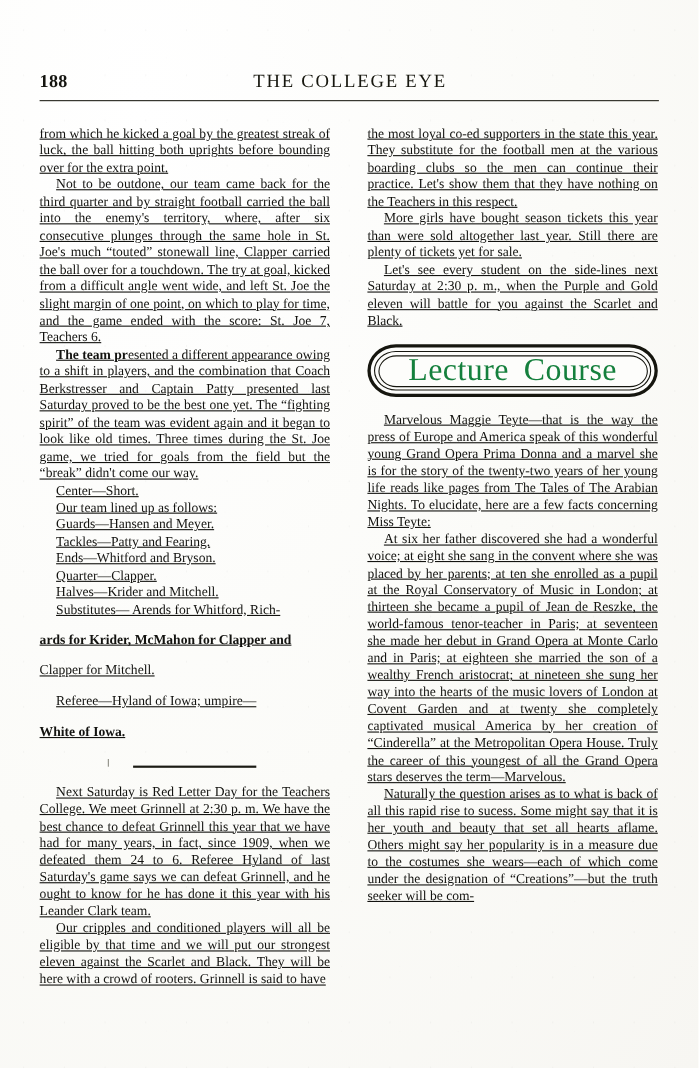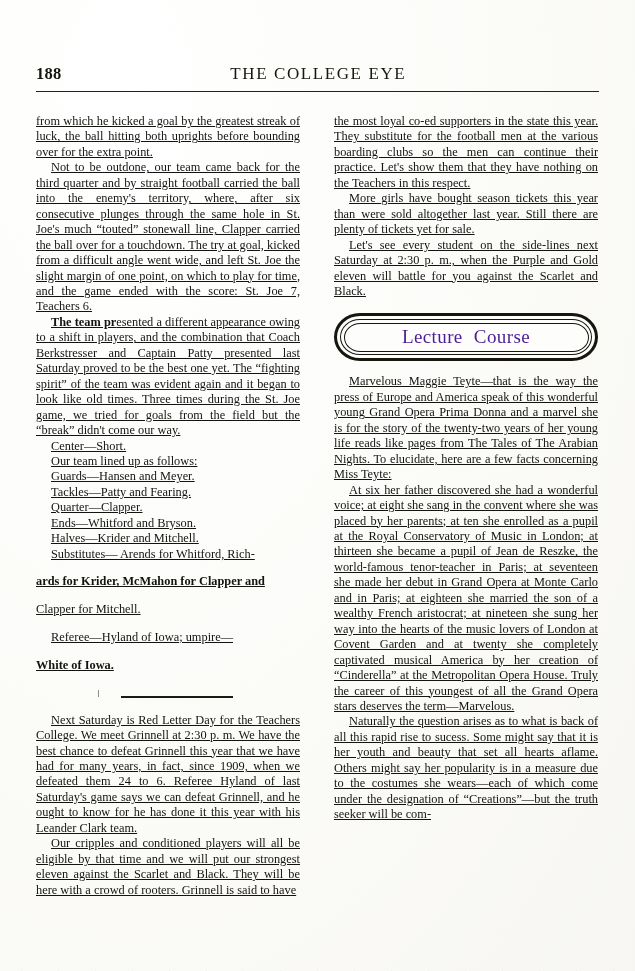--- a/index.html
+++ b/index.html
@@ -153,24 +153,24 @@
     box-sizing: border-box;
   }
   .headbox .ring1 { left: 3px;  top: 3px;  right: 3px;  bottom: 3px; }
   .headbox .ring2 { left: 6.5px; top: 6.5px; right: 6.5px; bottom: 6.5px; border-radius: 18px / 16px; }
   .headbox .headtext {
     position: absolute;
     left: 0; right: 0;
     top: 50%;
     transform: translateY(-51%);
     text-align: center;
-    font-size: 19px;
+    font-size: 29px;
     letter-spacing: .4px;
     word-spacing: 6px;
-    color: #4c1d95;
+    color: #15803d;
     font-family: "Liberation Serif", "DejaVu Serif", serif;
   }
 </style>
 </head>
 <body>
 
 <div class="page">
   <div class="speckle"></div>
 
   <div class="masthead">
@@ -184,22 +184,22 @@
     <p class="para cont">from which he kicked a goal by the greatest streak of luck, the ball hitting both uprights before bounding over for the extra point.</p>
 
     <p class="para">Not to be outdone, our team came back for the third quarter and by straight football carried the ball into the enemy's territory, where, after six consecutive plunges through the same hole in St. Joe's much “touted” stonewall line, Clapper carried the ball over for a touchdown.  The try at goal, kicked from a difficult angle went wide, and left St. Joe the slight margin of one point, on which to play for time, and the game ended with the score:  St. Joe 7, Teachers 6.</p>
 
     <p class="para"><b>The team pr</b><span>esented a different appearance owing to a shift in players, and the combination that Coach Berkstresser and Captain Patty presented last Saturday proved to be the best one yet.  The “fighting spirit” of the team was evident again and it began to look like old times.  Three times during the St. Joe game, we tried for goals from the field but the “break” didn't come our way.</span></p>
 
     <p class="lineup">Center—Short.</p>
     <p class="lineup">Our team lined up as follows:</p>
     <p class="lineup">Guards—Hansen and Meyer.</p>
     <p class="lineup">Tackles—Patty and Fearing.</p>
+    <p class="lineup">Ends—Whitford and Bryson.</p>
     <p class="lineup">Quarter—Clapper.</p>
-    <p class="lineup">Ends—Whitford and Bryson.</p>
     <p class="lineup">Halves—Krider and Mitchell.</p>
 
     <p class="lineup">Substitutes— Arends for Whitford, Rich-</p>
     <p class="flush bold">ards for Krider, McMahon for Clapper and</p>
     <p class="flush">Clapper for Mitchell.</p>
 
     <p class="lineup">Referee—Hyland of  Iowa;  umpire—</p>
     <p class="flush bold">White of Iowa.</p>
 
     <div class="divider"></div>

